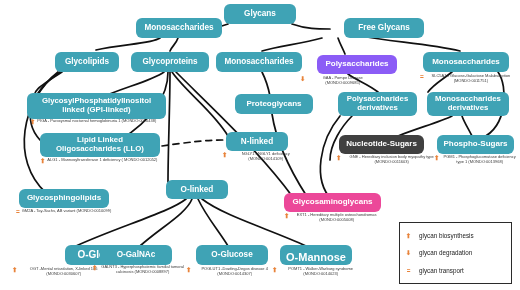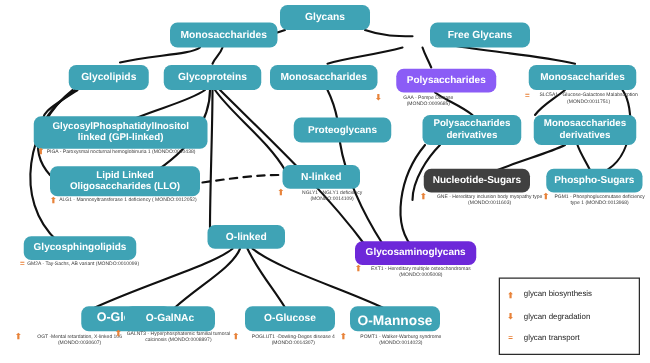--- a/index.html
+++ b/index.html
@@ -155,21 +155,21 @@
       </div>
       <div class="node" style="left: 437px; top: 135px; width: 77px; height: 19px; font-size: 8px; background: rgb(63, 163, 181);">
         <span>Phospho-Sugars</span>
       </div>
       <div class="node" style="left: 19px; top: 189px; width: 90px; height: 19px; font-size: 8px; background: rgb(63, 163, 181);">
         <span>Glycosphingolipids</span>
       </div>
       <div class="node" style="left: 166px; top: 180px; width: 62px; height: 19px; font-size: 8.2px; background: rgb(63, 163, 181);">
         <span>O-linked</span>
       </div>
-      <div class="node" style="left: 284px; top: 193px; width: 97px; height: 19px; font-size: 8px; background: #6d28d9; text-align: right;">
+      <div class="node" style="left: 284px; top: 193px; width: 97px; height: 19px; font-size: 8px; background: #ec4899; text-align: right;">
         <span>Glycosaminoglycans</span>
       </div>
       <div class="node" style="left: 25px; top: 245px; width: 72px; height: 20px; font-size: 10px; background: rgb(63, 163, 181); margin-left: 40px;">
         <span>O-GlcNAc</span>
       </div>
       <div class="node" style="left: 100px; top: 245px; width: 72px; height: 20px; font-size: 8.2px; background: rgb(63, 163, 181);">
         <span>O-GalNAc</span>
       </div>
       <div class="node" style="left: 196px; top: 245px; width: 72px; height: 20px; font-size: 8.2px; background: rgb(63, 163, 181);">
         <span>O-Glucose</span>

